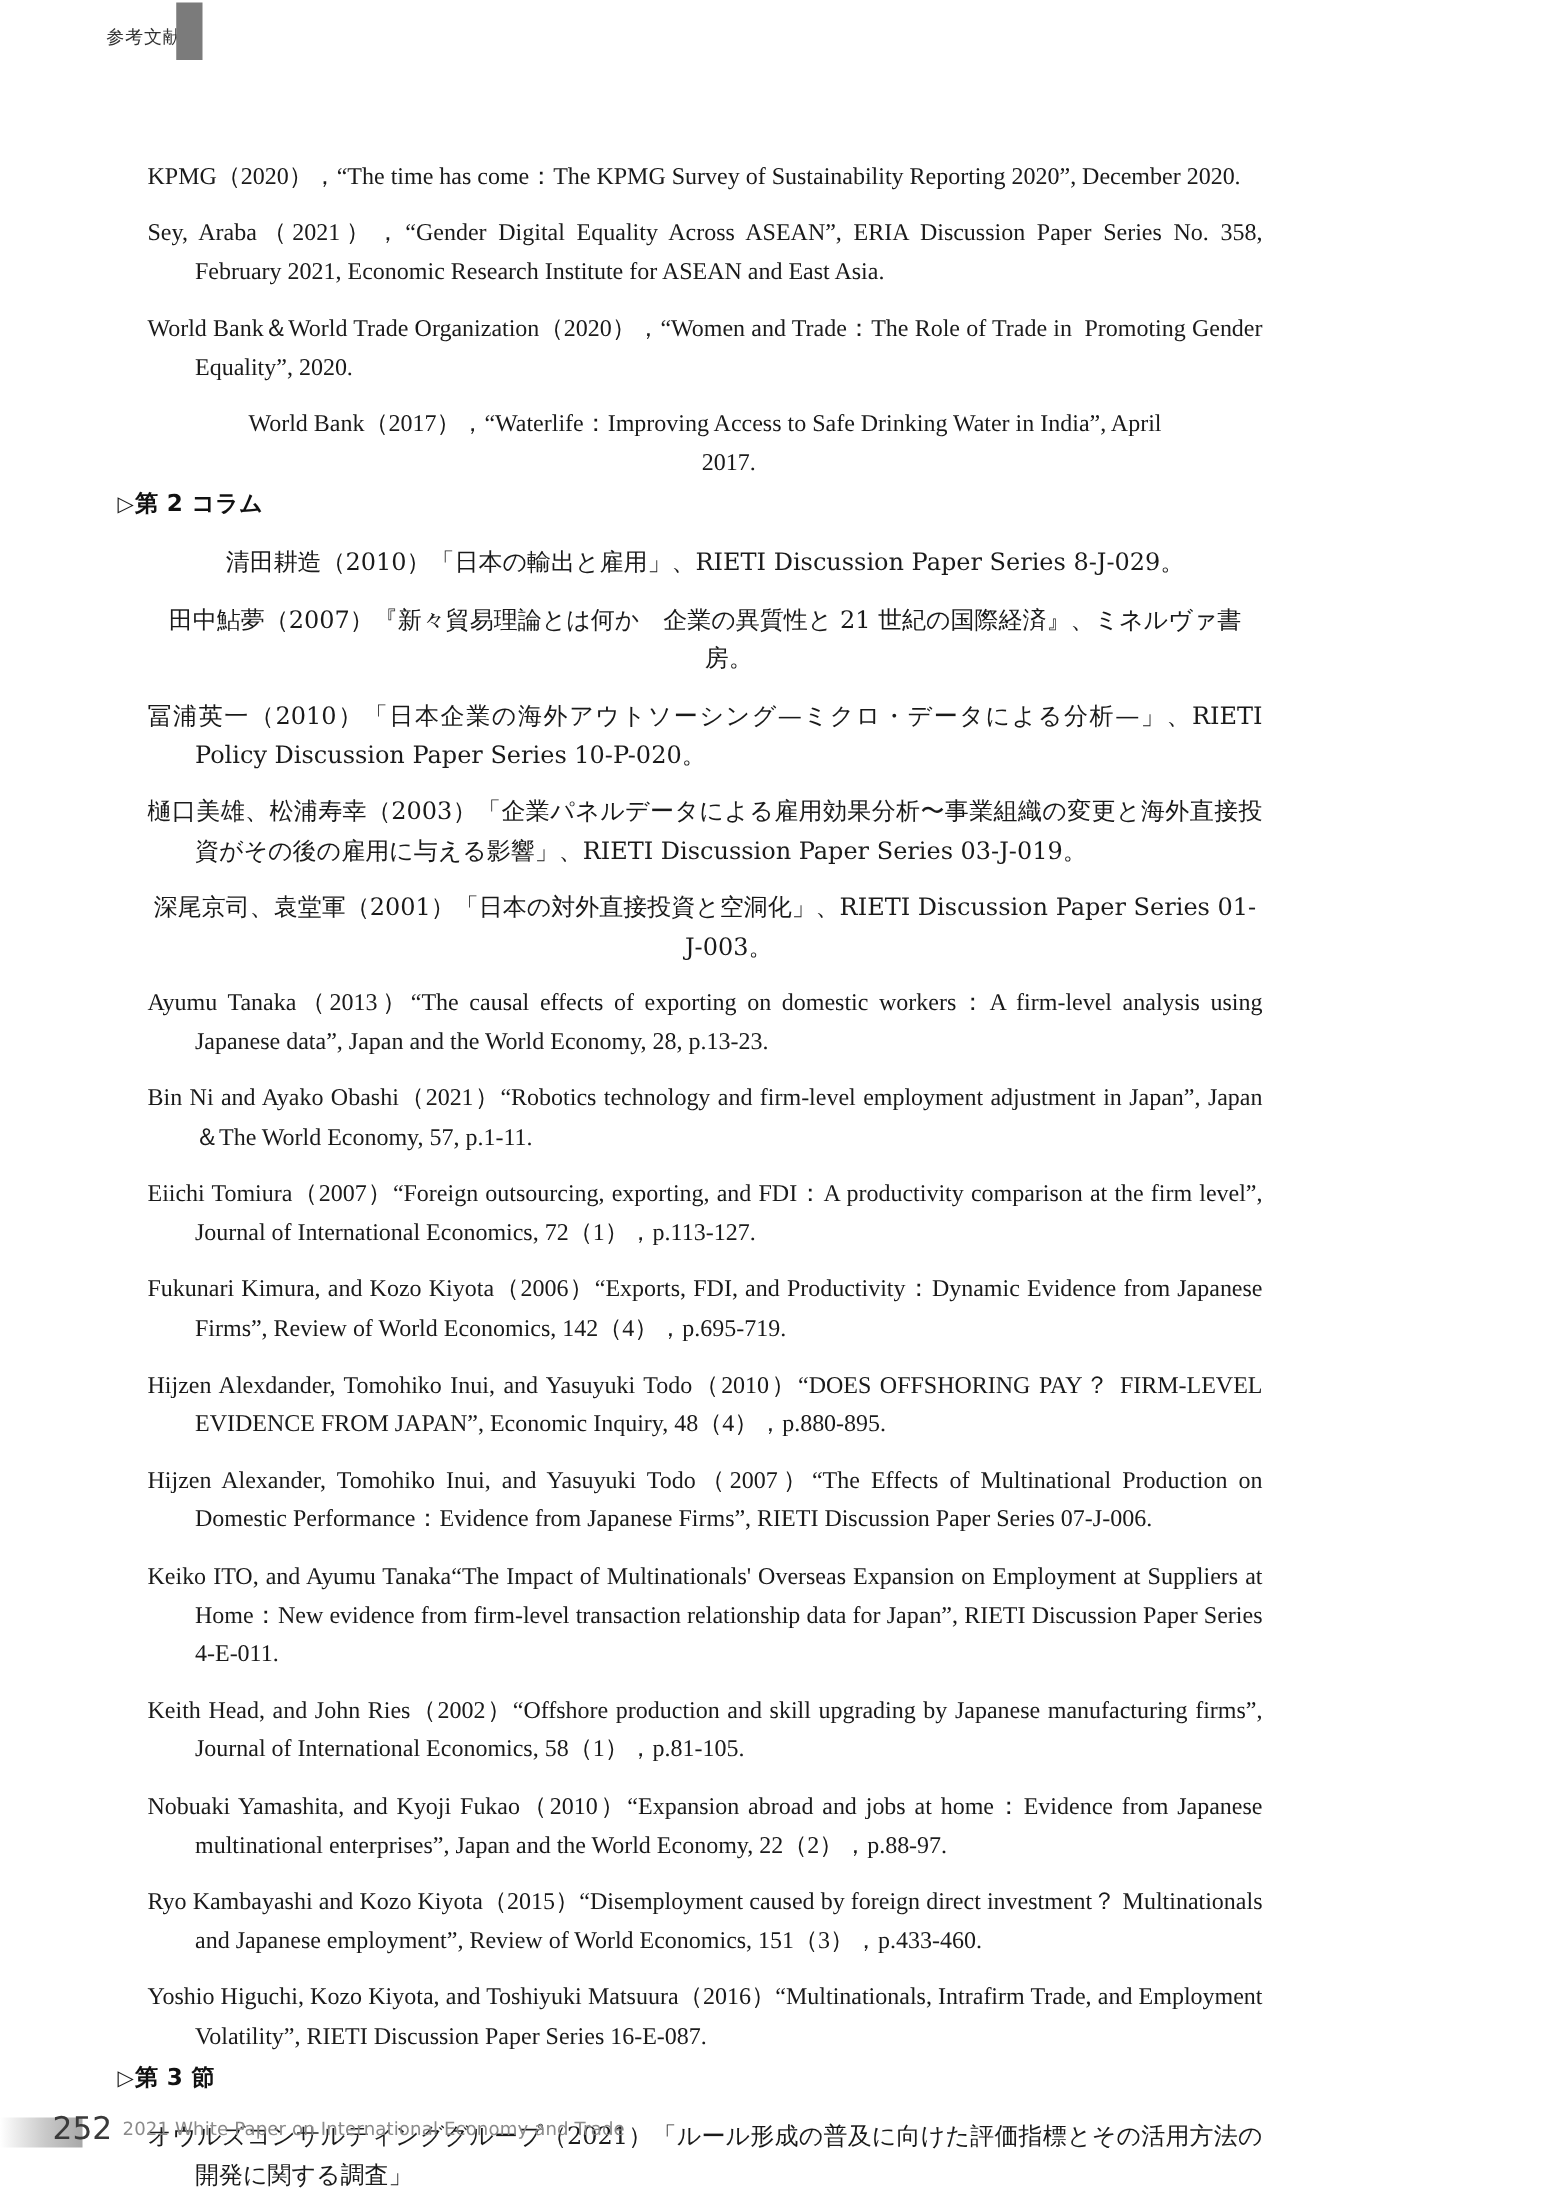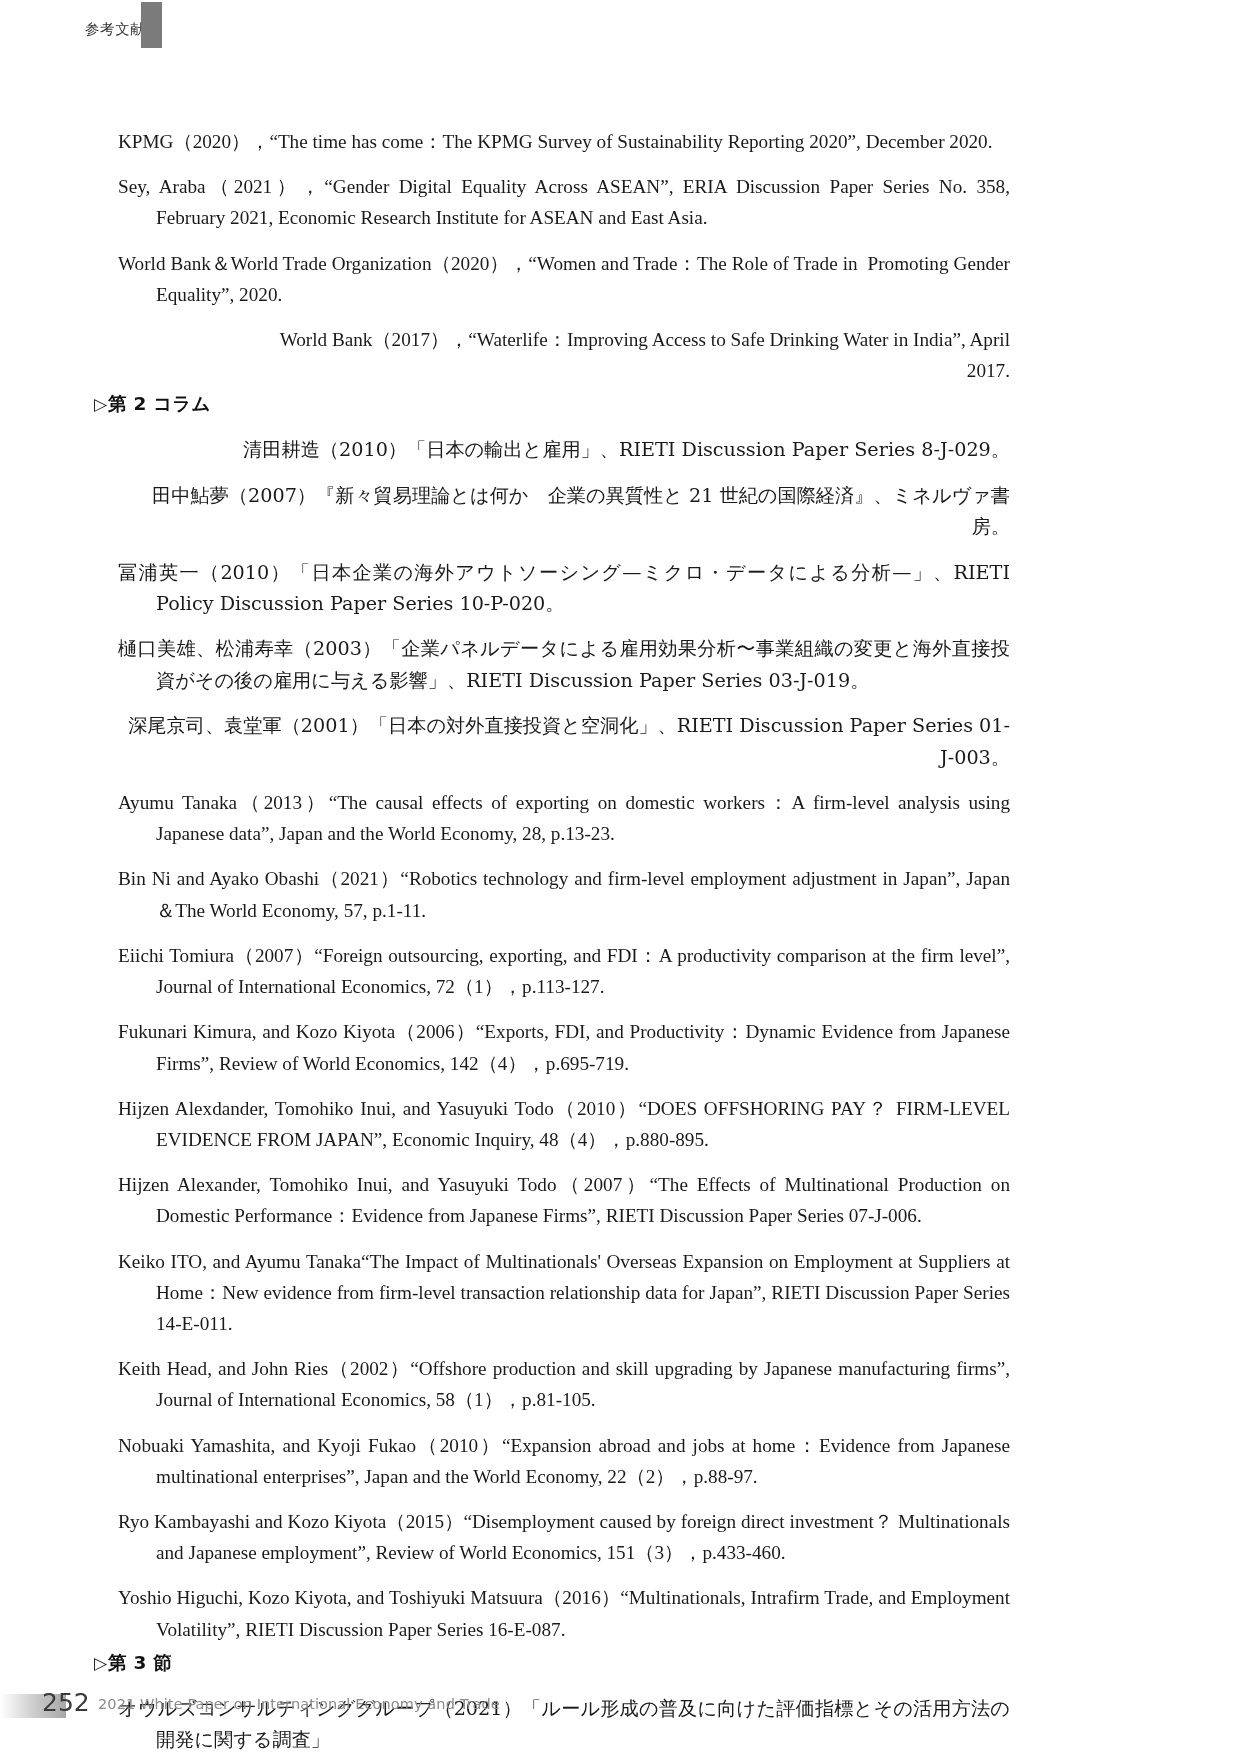--- a/index.html
+++ b/index.html
@@ -56,21 +56,21 @@
     font-size: 19.2px;
     line-height: 31.2px;
     text-align: justify;
     text-justify: inter-word;
     margin: 14px 0 0 0;
     padding-left: 38px;
     text-indent: -38px;
     white-space: pre-wrap;
     word-break: normal;
   }
-  .ref.nojust { text-align: right; }
+  .ref.nojust { text-align: center; }
 
   
   .ref.jp {
     font-family: "DejaVu Serif", "Liberation Serif", serif;
     line-height: 31.4px;
   }
 
   
   .sect {
     display: flex;
@@ -153,21 +153,21 @@
     <p class="ref jp nojust">田中鮎夢（2007）『新々貿易理論とは何か　企業の異質性と 21 世紀の国際経済』、ミネルヴァ書房。</p>
     <p class="ref jp">冨浦英一（2010）「日本企業の海外アウトソーシング—ミクロ・データによる分析—」、RIETI Policy Discussion Paper Series 10-P-020。</p>
     <p class="ref jp">樋口美雄、松浦寿幸（2003）「企業パネルデータによる雇用効果分析〜事業組織の変更と海外直接投資がその後の雇用に与える影響」、RIETI Discussion Paper Series 03-J-019。</p>
     <p class="ref jp nojust">深尾京司、袁堂軍（2001）「日本の対外直接投資と空洞化」、RIETI Discussion Paper Series 01-J-003。</p>
     <p class="ref">Ayumu Tanaka（2013）“The causal effects of exporting on domestic workers：A firm-level analysis using Japanese data”, Japan and the World Economy, 28, p.13-23.</p>
     <p class="ref">Bin Ni and Ayako Obashi（2021）“Robotics technology and firm-level employment adjustment in Japan”, Japan＆The World Economy, 57, p.1-11.</p>
     <p class="ref">Eiichi Tomiura（2007）“Foreign outsourcing, exporting, and FDI：A productivity comparison at the firm level”, Journal of International Economics, 72（1），p.113-127.</p>
     <p class="ref">Fukunari Kimura, and Kozo Kiyota（2006）“Exports, FDI, and Productivity：Dynamic Evidence from Japanese Firms”, Review of World Economics, 142（4），p.695-719.</p>
     <p class="ref">Hijzen Alexdander, Tomohiko Inui, and Yasuyuki Todo（2010）“DOES OFFSHORING PAY？ FIRM-LEVEL EVIDENCE FROM JAPAN”, Economic Inquiry, 48（4），p.880-895.</p>
     <p class="ref">Hijzen Alexander, Tomohiko Inui, and Yasuyuki Todo（2007）“The Effects of Multinational Production on Domestic Performance：Evidence from Japanese Firms”, RIETI Discussion Paper Series 07-J-006.</p>
-    <p class="ref">Keiko ITO, and Ayumu Tanaka“The Impact of Multinationals' Overseas Expansion on Employment at Suppliers at Home：New evidence from firm-level transaction relationship data for Japan”, RIETI Discussion Paper Series 14-E-011.</p>
+    <p class="ref">Keiko ITO, and Ayumu Tanaka“The Impact of Multinationals' Overseas Expansion on Employment at Suppliers at Home：New evidence from firm-level transaction relationship data for Japan”, RIETI Discussion Paper Series 4-E-011.</p>
     <p class="ref">Keith Head, and John Ries（2002）“Offshore production and skill upgrading by Japanese manufacturing firms”, Journal of International Economics, 58（1），p.81-105.</p>
     <p class="ref">Nobuaki Yamashita, and Kyoji Fukao（2010）“Expansion abroad and jobs at home：Evidence from Japanese multinational enterprises”, Japan and the World Economy, 22（2），p.88-97.</p>
     <p class="ref">Ryo Kambayashi and Kozo Kiyota（2015）“Disemployment caused by foreign direct investment？ Multinationals and Japanese employment”, Review of World Economics, 151（3），p.433-460.</p>
     <p class="ref">Yoshio Higuchi, Kozo Kiyota, and Toshiyuki Matsuura（2016）“Multinationals, Intrafirm Trade, and Employment Volatility”, RIETI Discussion Paper Series 16-E-087.</p>
     <div class="sect">
       <span class="sect-tri">▷</span>
       <span class="sect-label">第 3 節</span>
     </div>
     <p class="ref jp">オウルズコンサルティンググループ（2021）「ルール形成の普及に向けた評価指標とその活用方法の開発に関する調査」</p>
     <p class="ref jp nojust">経済産業省（2019）「SDGs 経営ガイド」</p>

